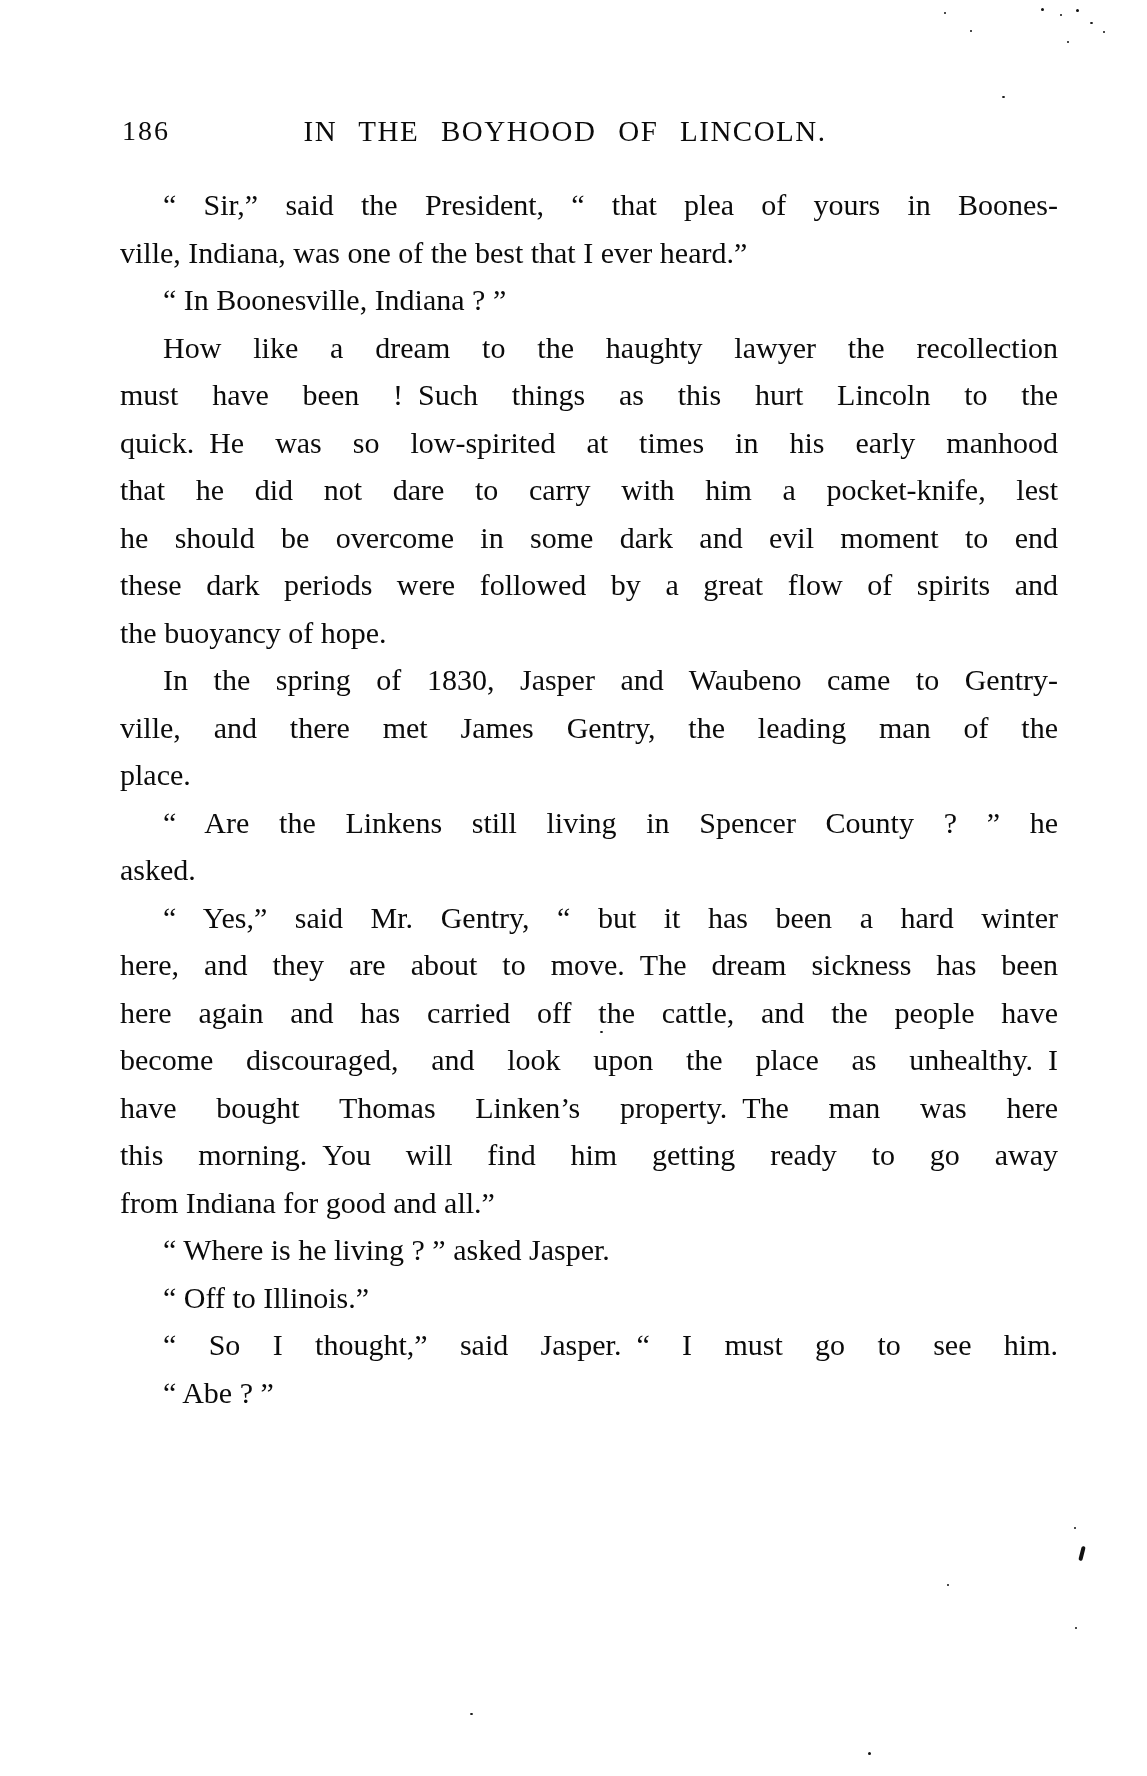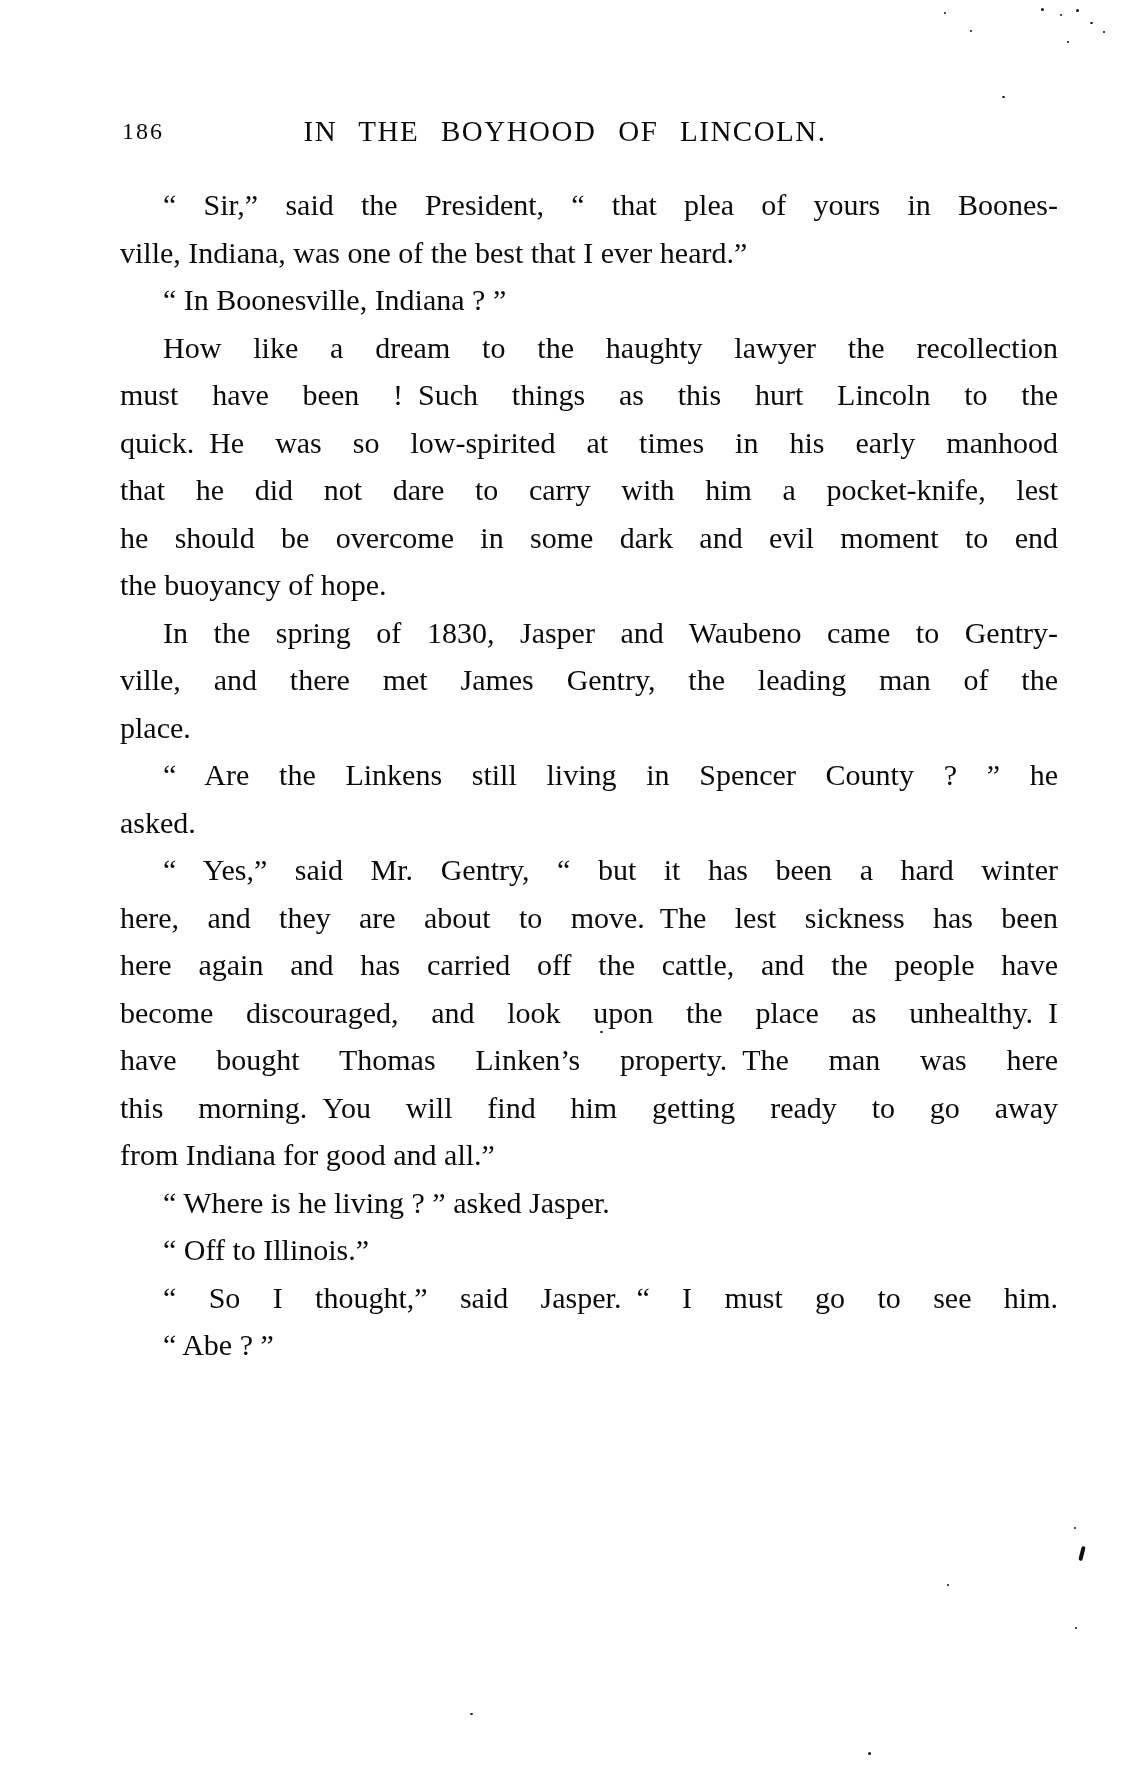--- a/index.html
+++ b/index.html
@@ -13,21 +13,21 @@
     height: 1776px;
     background: #ffffff;
     overflow: hidden;
     font-family: "Liberation Serif", serif;
     color: #0b0b0b;
   }
   #page-number {
     position: absolute;
     left: 122px;
     top: 113px;
-    font-size: 24px;
+    font-size: 28px;
     letter-spacing: 2px;
     line-height: 36px;
   }
   #running-header {
     position: absolute;
     left: 120px;
     top: 112px;
     width: 890px;
     text-align: center;
     font-size: 29px;
@@ -87,34 +87,35 @@
       </div>
       <div class="paragraph">
         <div class="line first last">“ In Boonesville, Indiana ? ”</div>
       </div>
       <div class="paragraph">
         <div class="line first">How like a dream to the haughty lawyer the recollection</div>
         <div class="line">must have been ! Such things as this hurt Lincoln to the</div>
         <div class="line">quick. He was so low-spirited at times in his early manhood</div>
         <div class="line">that he did not dare to carry with him a pocket-knife, lest</div>
         <div class="line">he should be overcome in some dark and evil moment to end</div>
+        <div class="line">these dark periods were followed by a great flow of spirits and</div>
         <div class="line last">the buoyancy of hope.</div>
       </div>
       <div class="paragraph">
         <div class="line first">In the spring of 1830, Jasper and Waubeno came to Gentry-</div>
         <div class="line">ville, and there met James Gentry, the leading man of the</div>
         <div class="line last">place.</div>
       </div>
       <div class="paragraph">
         <div class="line first">“ Are the Linkens still living in Spencer County ? ” he</div>
         <div class="line last">asked.</div>
       </div>
       <div class="paragraph">
         <div class="line first">“ Yes,” said Mr. Gentry, “ but it has been a hard winter</div>
-        <div class="line">here, and they are about to move. The lest sickness has been</div>
+        <div class="line">here, and they are about to move. The dream sickness has been</div>
         <div class="line">here again and has carried off the cattle, and the people have</div>
         <div class="line">become discouraged, and look upon the place as unhealthy. I</div>
         <div class="line">have bought Thomas Linken’s property. The man was here</div>
         <div class="line">this morning. You will find him getting ready to go away</div>
         <div class="line last">from Indiana for good and all.”</div>
       </div>
       <div class="paragraph">
         <div class="line first last">“ Where is he living ? ” asked Jasper.</div>
       </div>
       <div class="paragraph">

